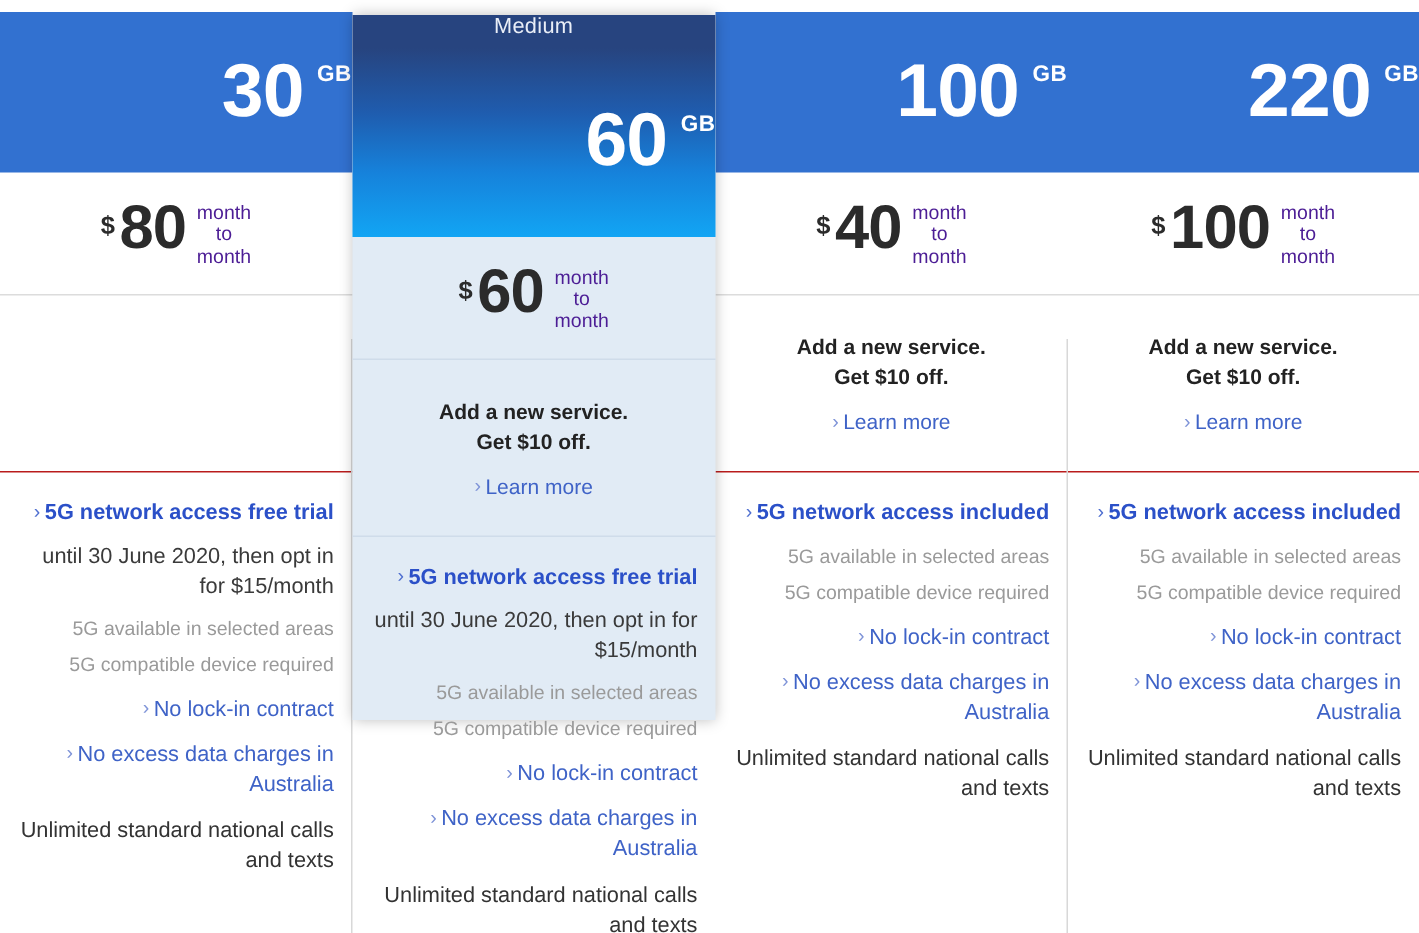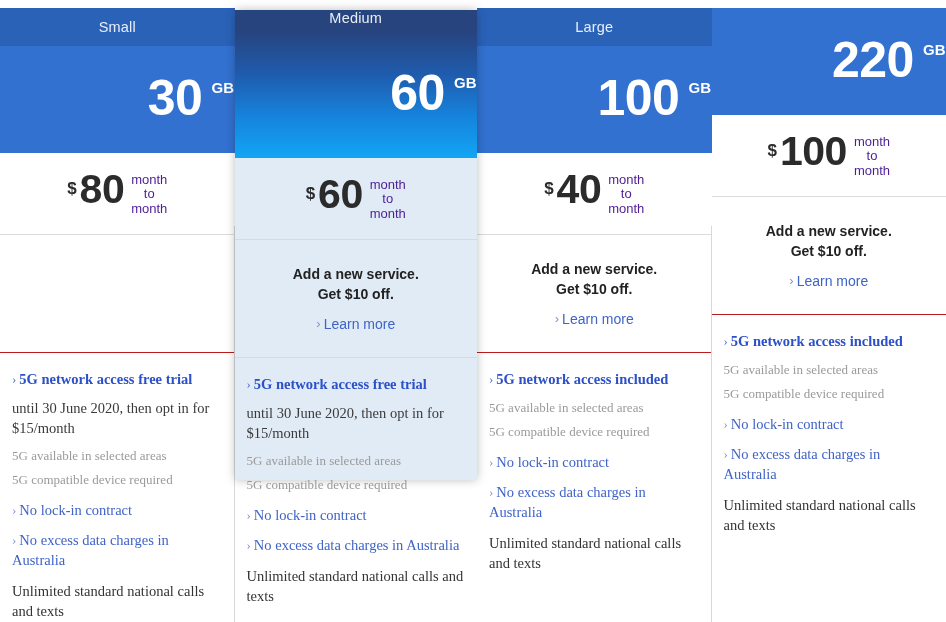--- a/index.html
+++ b/index.html
@@ -169,21 +169,21 @@
   }
 
   
   .features {
     flex: 1 1 auto;
     padding: 17px 12px 0 12px;
     display: flex;
     flex-direction: column;
     align-items: center;
   }
-  .f-row { text-align: left; width: 100%; font-family: Liberation Serif, serif; }
+  .f-row { text-align: right; width: 100%; }
 
   .f-5g-title {
     color: #2b50c8;
     font-size: 14.5px;
     font-weight: bold;
     line-height: 1.35;
     cursor: pointer;
   }
 
   .f-sub {
@@ -225,23 +225,20 @@
   .f-5g-title .chev { color: #4f6fd0; }
 
   .empty { visibility: hidden; }
 </style>
 </head>
 <body>
 
 <div class="plans">
 
   <div class="col sep-right">
-    <div class="title-band">
-      <span class="title">Small</span>
-    </div>
     <div class="data-band">
       <div class="data-inner">
         <span class="data-num">30</span>
         <span class="data-unit">GB</span>
       </div>
     </div>
     <div class="price-band">
       <div class="price-inner">
         <span class="price-dollar">$</span>
         <span class="price-amount">80</span>
@@ -316,23 +313,20 @@
         <span class="chev">›</span><span>No lock-in contract</span>
       </div>
       <div class="f-row f-link">
         <span class="chev">›</span><span>No excess data charges in Australia</span>
       </div>
       <div class="f-row f-plain">Unlimited standard national calls and texts</div>
     </div>
   </div>
 
   <div class="col sep-right">
-    <div class="title-band">
-      <span class="title">Large</span>
-    </div>
     <div class="data-band">
       <div class="data-inner">
         <span class="data-num">100</span>
         <span class="data-unit">GB</span>
       </div>
     </div>
     <div class="price-band">
       <div class="price-inner">
         <span class="price-dollar">$</span>
         <span class="price-amount">40</span>

